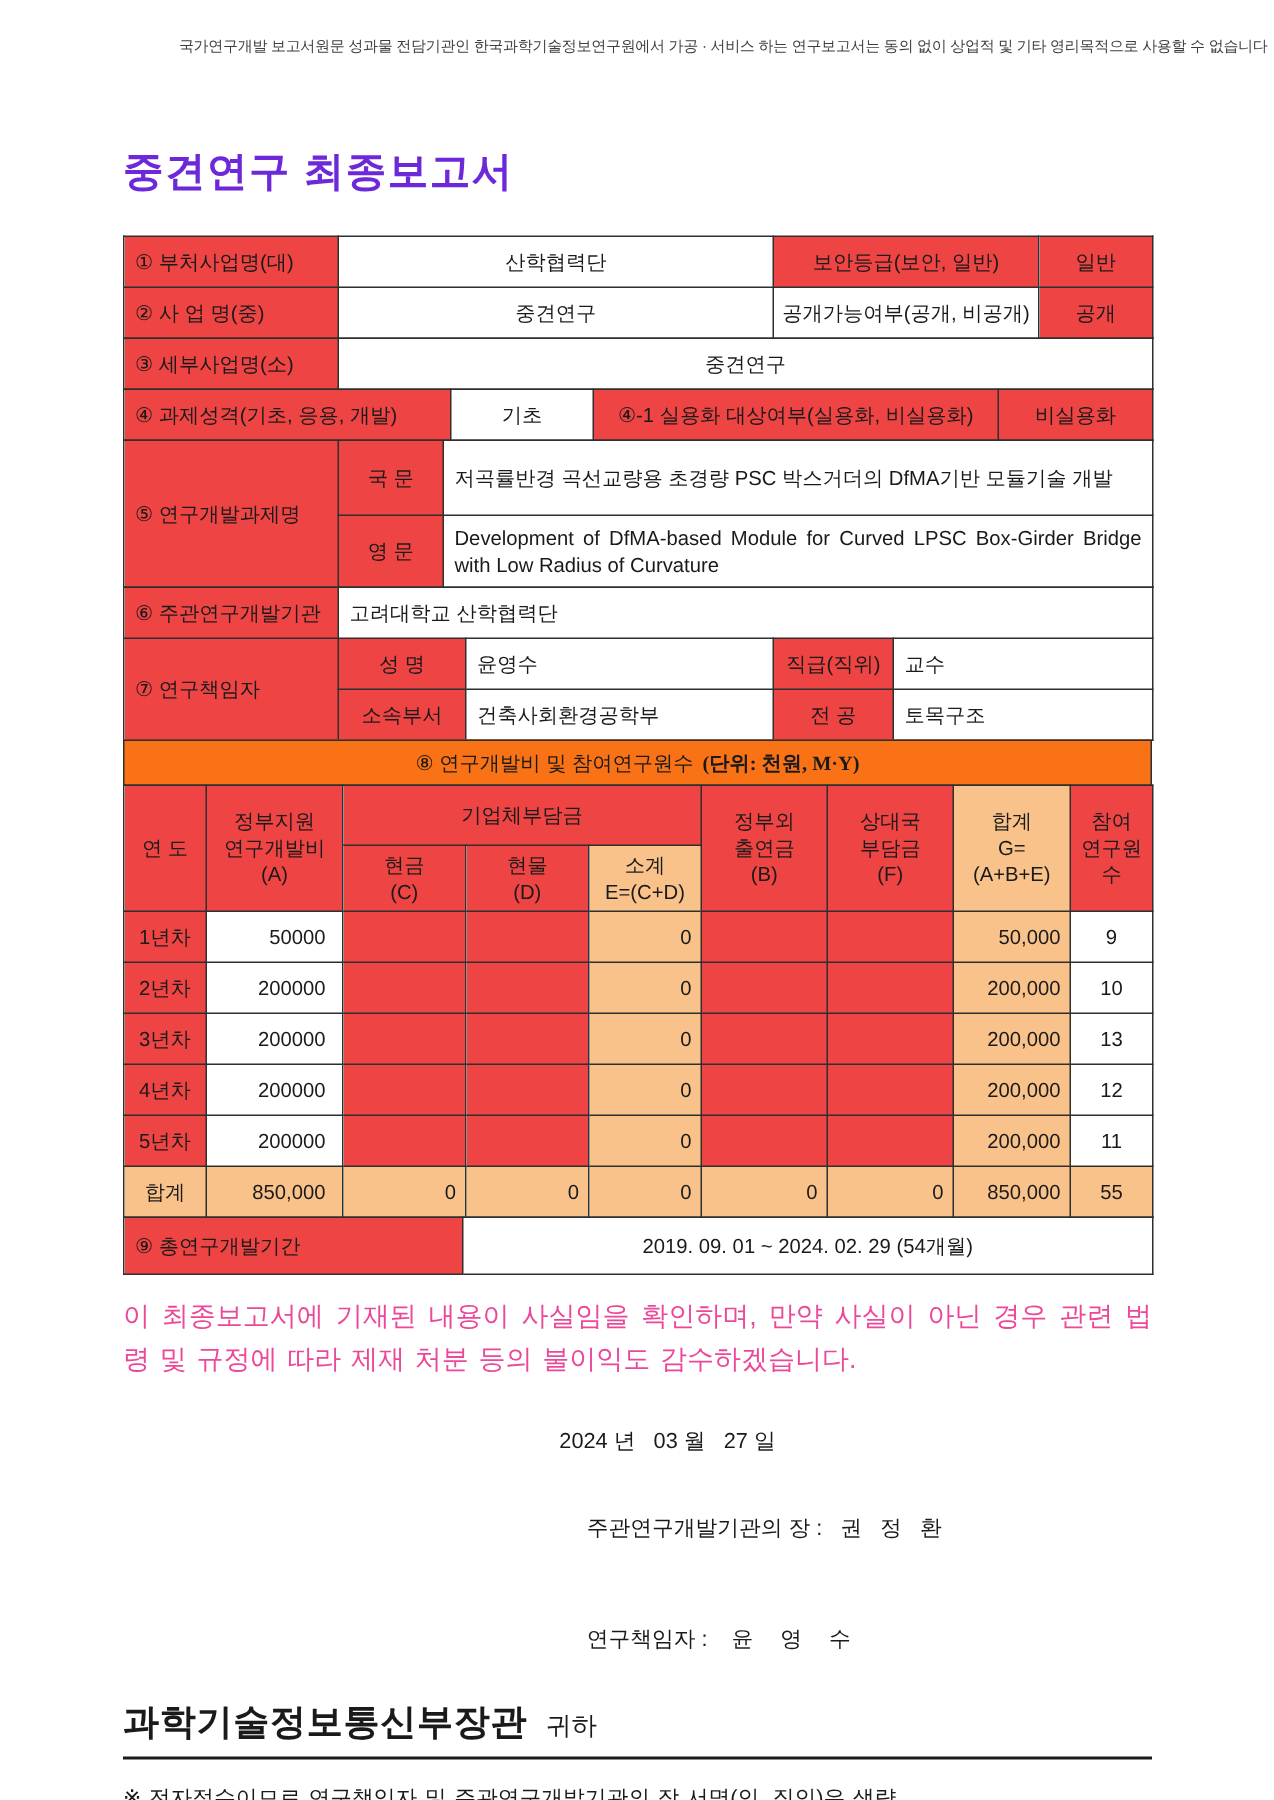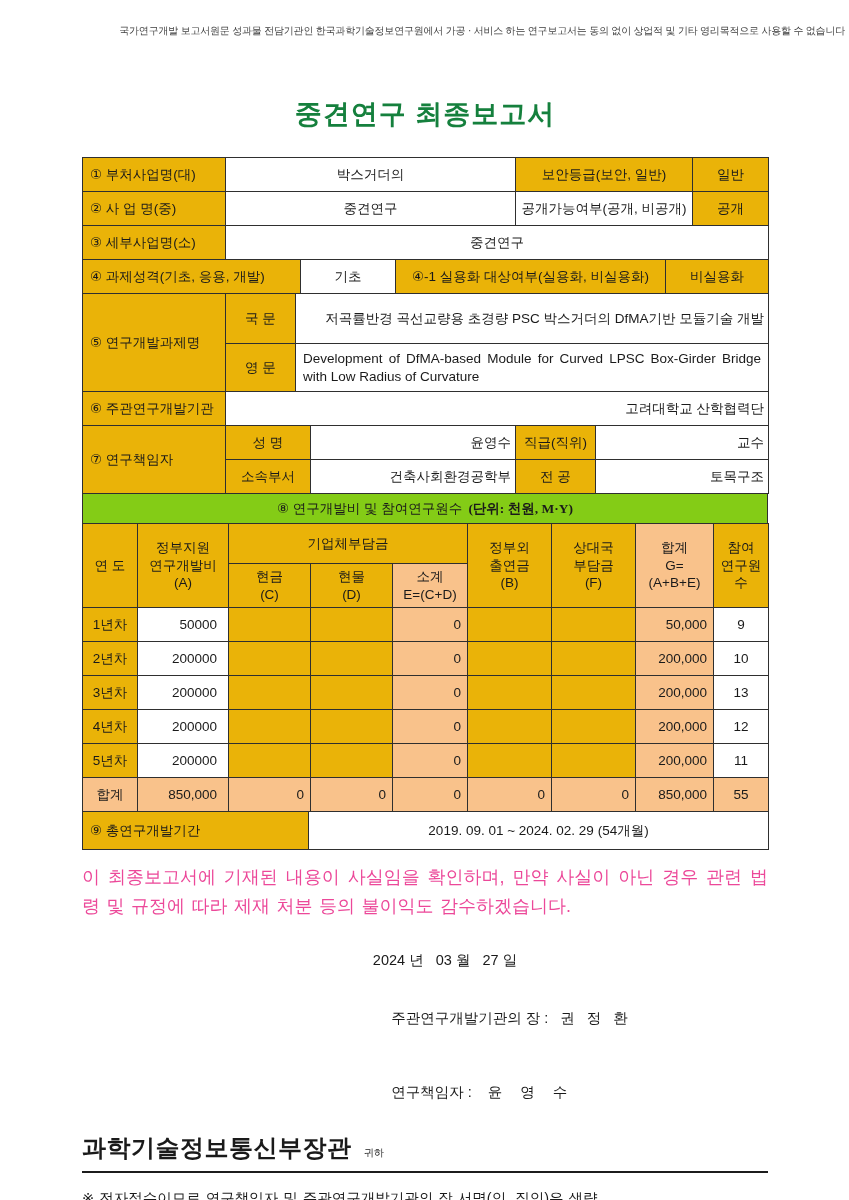--- a/index.html
+++ b/index.html
@@ -8,63 +8,63 @@
     font-family:"Liberation Sans","DejaVu Sans",sans-serif;
     color:#1a1a1a;-webkit-font-smoothing:antialiased;
   }
   .content{width:686px;margin-left:82px;}
   .disclaimer{
     padding-top:24px;text-align:right;padding-right:2px;
     font-size:10px;color:#3d3d3d;letter-spacing:-0.2px;
     width:845px;margin-left:0;
   }
   .title{
-    margin:58px 0 0 0;text-align:center;
-    font-size:27px;font-weight:bold;letter-spacing:1px;color:#15803d;
+    margin:58px 0 0 0;
+    font-size:27px;font-weight:bold;letter-spacing:1px;color:#6d28d9;
   }
   .bands{margin-top:26px;}
   table.band{border-collapse:collapse;table-layout:fixed;width:686px;margin-top:-1px;}
   table.band td{
     border:1px solid #2f2f2f;font-size:13.5px;padding:0 4px;
     overflow:hidden;line-height:1.3;
   }
-  .gray{background:#eab308;}
+  .gray{background:#ef4444;}
   .orange{background:#f9c28b;}
   .lbl{text-align:left;padding-left:7px !important;}
   .ctr{text-align:center;}
-  .lft{text-align:right;padding-left:7px !important;margin-top:37px;}
+  .lft{text-align:left;padding-left:7px !important;margin-top:37px;}
   .num{text-align:right;padding-right:6px !important;}
   .numA{text-align:right;padding-right:11px !important;}
   .pre{white-space:pre-line;}
   tr.h34{height:34px;}
   tr.h50{height:50px;}
   tr.h48{height:48px;}
   tr.h38{height:38px;}
   tr.hdr1{height:40px;}
   tr.hdr2{height:44px;}
   .eng{text-align:justify;line-height:1.4;font-size:13.5px;padding:4px 7px !important;}
   .sec8{
     margin-top:-1px;width:684px;height:29px;border:1px solid #2f2f2f;
-    background:#84cc16;display:flex;align-items:center;justify-content:center;
+    background:#f97316;display:flex;align-items:center;justify-content:center;
     font-size:13.5px;
   }
   .sec8 .unit{font-weight:bold;margin-left:6px;font-family:Liberation Serif, serif;}
   .declaration{
     margin:13px 0 0 0;font-size:18px;line-height:1.6;
     text-align:justify;word-spacing:1.5px;color:#ec4899;
   }
   .sig-date{margin-top:30px;text-align:center;font-size:14.5px;white-space:pre;padding-left:40px;}
   .sig-line{margin-top:23px;margin-left:293px;font-size:14.5px;white-space:pre;}
   .sig-name{margin-left:16px;letter-spacing:7px;}
   .sig-name2{margin-left:12px;letter-spacing:4px;}
   .recipient-line{
     margin-top:14px;border-bottom:2px solid #1c1c1c;padding-bottom:7px;
   }
   .recipient{font-size:24px;font-weight:bold;letter-spacing:0.5px;}
-  .gwiha{font-size:10px;margin-left:8px;}
+  .gwiha{font-size:17px;margin-left:8px;}
   .note{margin-top:16px;font-size:14.5px;word-spacing:1px;}
 </style>
 </head>
 <body>
 
 <div class="disclaimer">국가연구개발 보고서원문 성과물 전담기관인 한국과학기술정보연구원에서 가공 · 서비스 하는 연구보고서는 동의 없이 상업적 및 기타 영리목적으로 사용할 수 없습니다</div>
 
 <div class="content">
 
   <h1 class="title">중견연구 최종보고서</h1>
@@ -74,21 +74,21 @@
     <table class="band">
       <colgroup>
           <col style="width:143px">
           <col style="width:290px">
           <col style="width:177px">
           <col style="width:76px">
         </colgroup>
       <tbody>
           <tr class="h34">
         <td class="gray lbl">① 부처사업명(대)</td>
-        <td class="ctr">박스거더의</td>
+        <td class="ctr">산학협력단</td>
         <td class="gray ctr">보안등급(보안, 일반)</td>
         <td class="gray ctr">일반</td>
       </tr>
       <tr class="h34">
         <td class="gray lbl">② 사 업 명(중)</td>
         <td class="ctr">중견연구</td>
         <td class="ctr">공개가능여부(공개, 비공개)</td>
         <td class="gray ctr">공개</td>
       </tr>
     </tbody>

